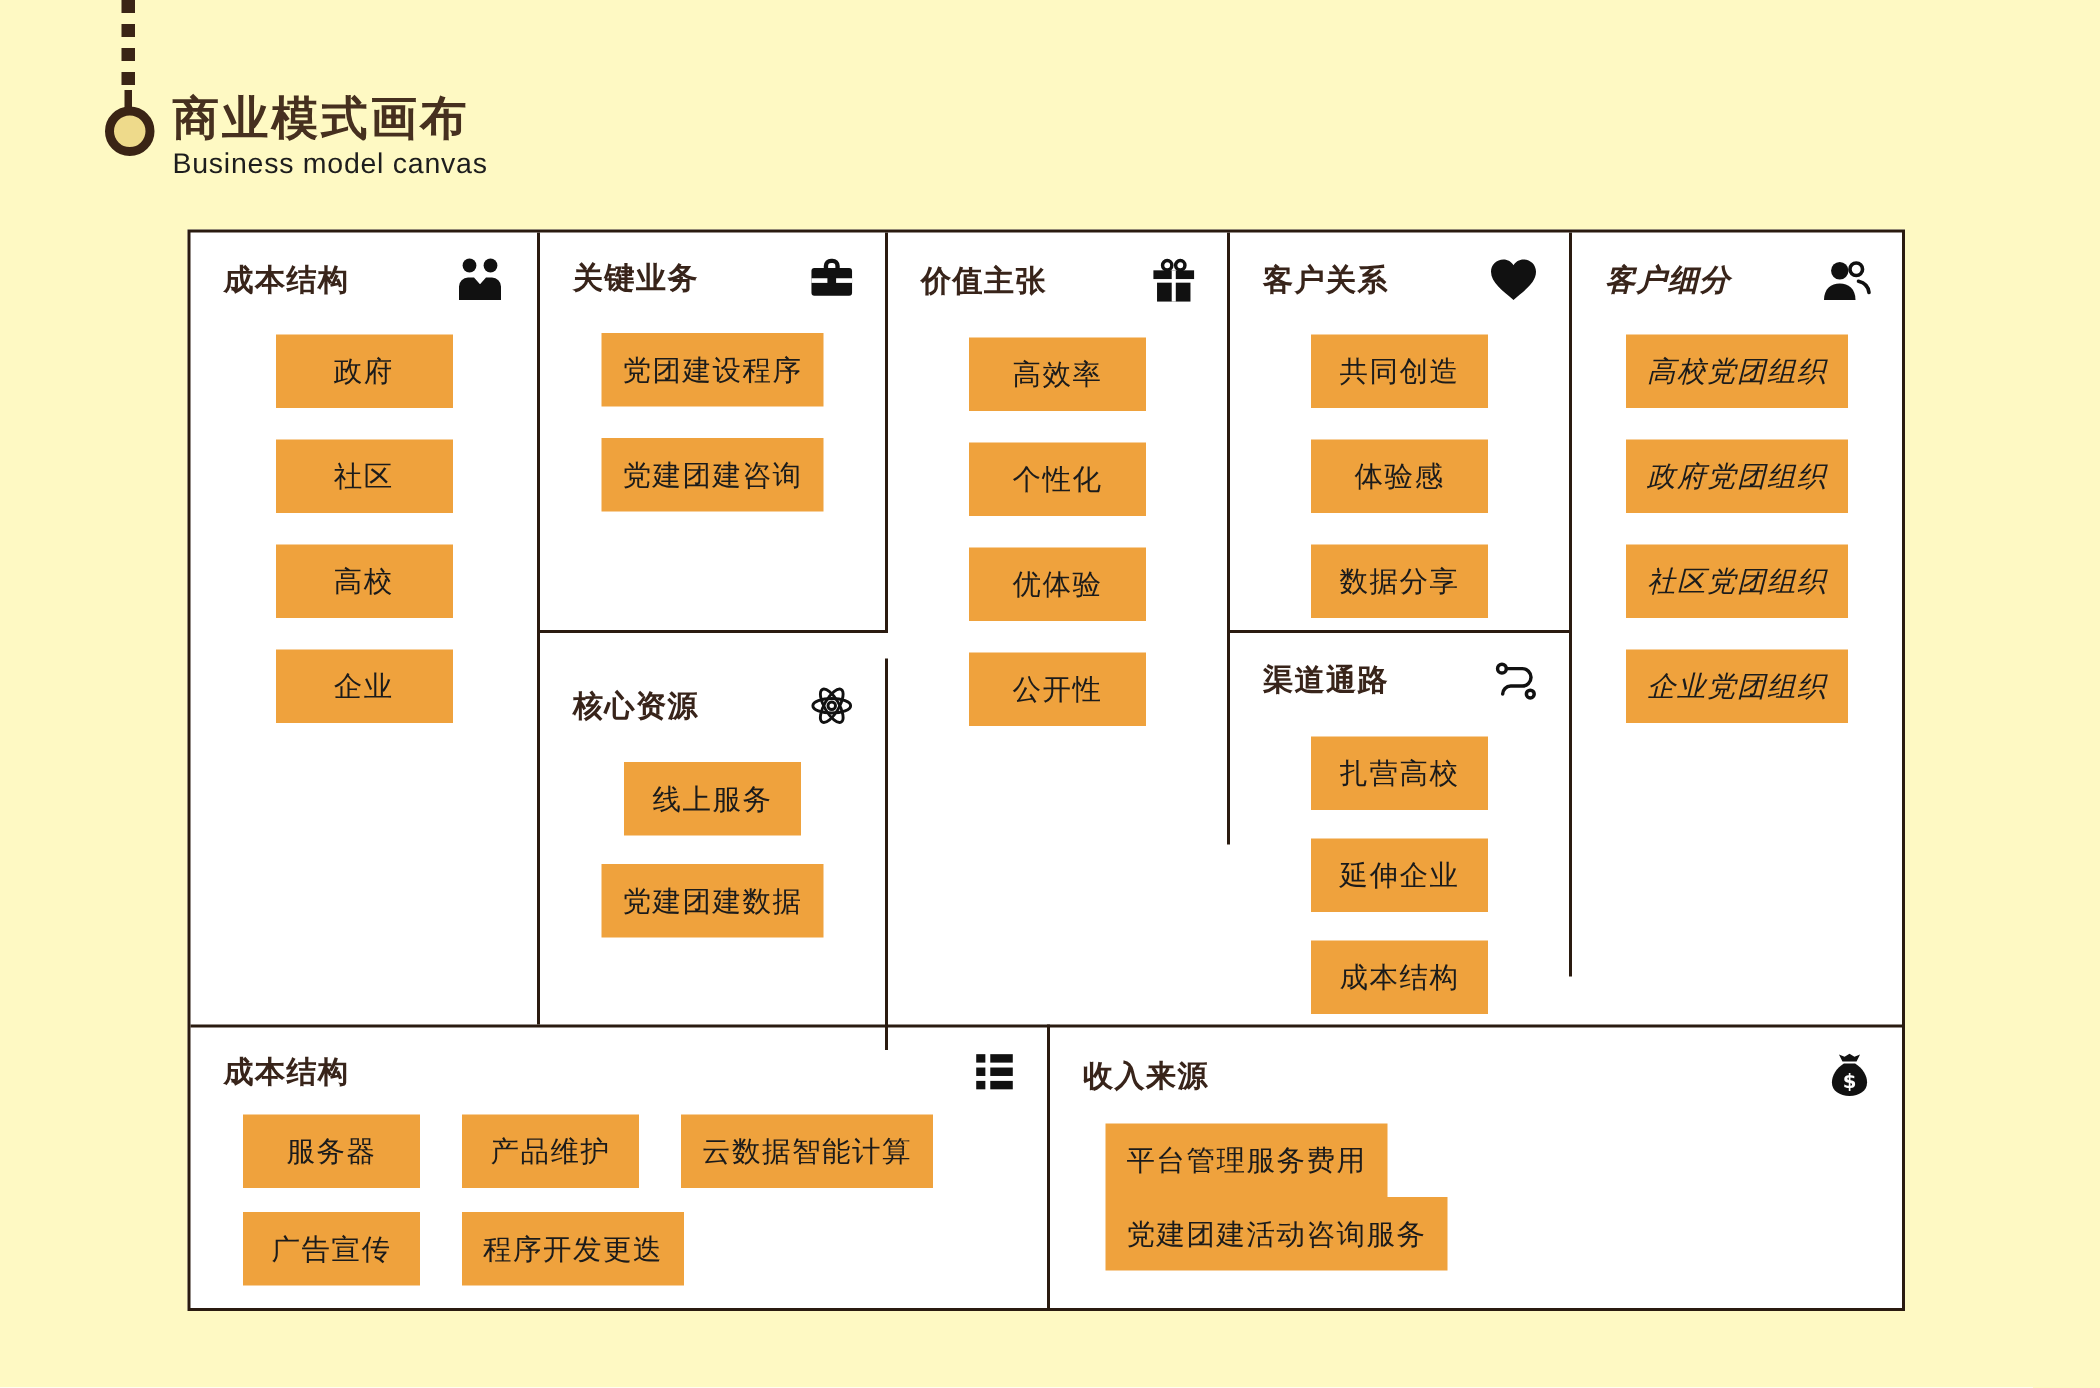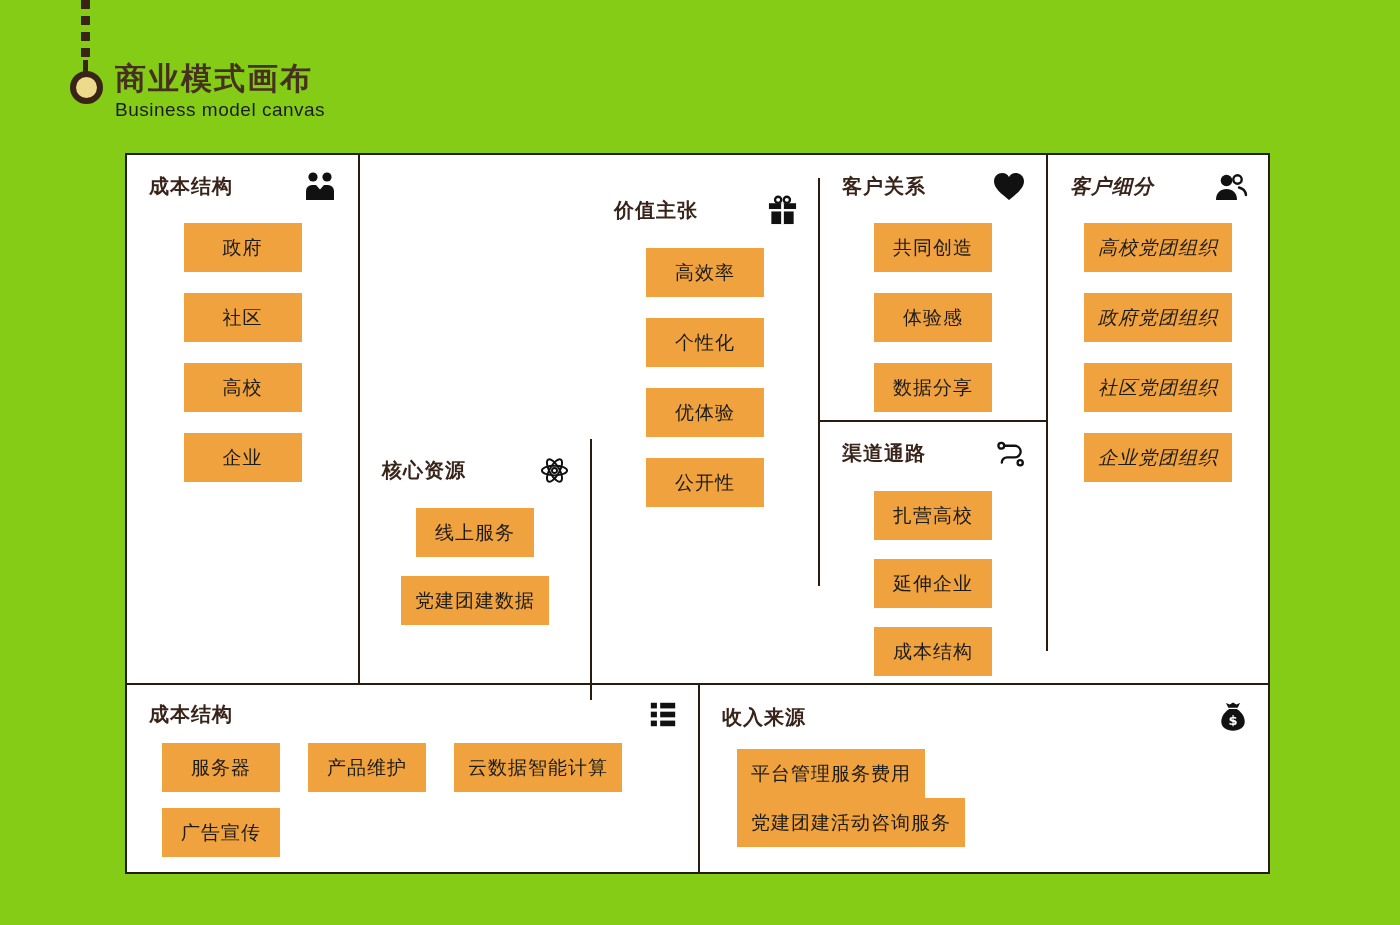--- a/index.html
+++ b/index.html
@@ -1,18 +1,18 @@
 <!DOCTYPE html>
 <html><head>
 <meta charset="utf-8">
 <style>
   * { margin:0; padding:0; box-sizing:border-box; }
   html,body { width:1400px; height:925px; background:#ffffff; overflow:hidden;
               font-family:"Liberation Sans","DejaVu Sans",sans-serif; }
-  .stage { position:relative; width:1400px; height:925px; background:#84cc16; }
+  .stage { position:relative; width:1400px; height:925px; background:#fef9c3; }
 
   
   .dash-line { position:absolute; left:81px; top:0; width:9px; height:64px;
                background:repeating-linear-gradient(to bottom,#3a2415 0 9px,transparent 9px 16px); }
   .dash-stem { position:absolute; left:83px; top:60px; width:5px; height:15px; background:#3a2415; }
   .brand-dot { position:absolute; left:70px; top:71px; width:33px; height:33px;
                border:6px solid #3a2415; border-radius:50%; background:#eeda8b; }
   .brand { position:absolute; left:115px; top:60px; }
   .brand h1 { font-size:31px; font-weight:bold; color:#46301f; letter-spacing:2px; line-height:1.2; }
   .brand .sub { font-size:19px; color:#1d1d1d; margin-top:2px; letter-spacing:0.5px; }
@@ -21,21 +21,21 @@
   .bmc { position:absolute; left:125px; top:153px; width:1145px; height:721px;
          border:2px solid #2a1b10; background:#fff; }
   .sec { position:absolute; }
   .b-r { border-right:2px solid #2a1b10; }
   .b-b { border-bottom:2px solid #2a1b10; }
   .b-t { border-top:2px solid #2a1b10; }
 
   .sec-kp  { left:0;     top:0;     width:233px; height:528px; }
   .sec-ka  { left:233px; top:0;     width:232px; height:267px; }
   .sec-kr  { left:233px; top:284px; width:232px; height:261px; }
-  .sec-vp  { left:465px; top:0;     width:228px; height:408px;margin-top:23px; }
+  .sec-vp  { left:465px; top:0;     width:228px; height:408px; }
   .sec-cr  { left:693px; top:0;     width:228px; height:267px; }
   .sec-ch  { left:693px; top:267px; width:228px; height:229px; }
   .sec-cs  { left:921px; top:0;     width:220px; height:528px;font-style:italic; }
   .sec-cost{ left:0;     top:528px; width:573px; height:189px; }
   .sec-rev { left:573px; top:528px; width:568px; height:189px; }
 
   .sec-header { display:flex; justify-content:space-between; align-items:center;
                 padding:16px 20px 0 22px; }
   .sec-title { font-size:20px; font-weight:bold; color:#38241a; letter-spacing:1px; }
   .icon { display:flex; align-items:center; }
@@ -79,20 +79,37 @@
         </span>
       </div>
       <div class="items">
         <div class="box">政府</div>
         <div class="box">社区</div>
         <div class="box">高校</div>
         <div class="box">企业</div>
       </div>
     </section>
 
+    <section class="sec sec-ka b-r b-b">
+      <div class="sec-header">
+        <span class="sec-title">关键业务</span>
+        <span class="icon">
+          <svg width="31" height="29" viewBox="0 0 32 30">
+            <path d="M12 8 V6.5 A3.5 3.5 0 0 1 15.5 3 h1 A3.5 3.5 0 0 1 20 6.5 V8" fill="none" stroke="#111" stroke-width="3"></path>
+            <rect x="2" y="8" width="28" height="19" rx="2" fill="#111"></rect>
+            <rect x="2" y="15" width="28" height="3.2" fill="#fff"></rect>
+            <rect x="13" y="13.5" width="6" height="6.5" fill="#111"></rect>
+          </svg>
+        </span>
+      </div>
+      <div class="items">
+        <div class="box">党团建设程序</div>
+        <div class="box">党建团建咨询</div>
+      </div>
+    </section>
 
     <section class="sec sec-kr b-r">
       <div class="sec-header">
         <span class="sec-title">核心资源</span>
         <span class="icon">
           <svg width="31" height="31" viewBox="0 0 32 32" fill="none" stroke="#111" stroke-width="2">
             <ellipse cx="16" cy="16" rx="13" ry="5"></ellipse>
             <ellipse cx="16" cy="16" rx="13" ry="5" transform="rotate(60 16 16)"></ellipse>
             <ellipse cx="16" cy="16" rx="13" ry="5" transform="rotate(120 16 16)"></ellipse>
             <circle cx="16" cy="16" r="2.6"></circle>
@@ -192,20 +209,21 @@
             <rect x="3" y="20.5" width="6.5" height="6"></rect>
               <rect x="13" y="20.5" width="16" height="6"></rect>
           </svg>
         </span>
       </div>
       <div class="items-flow">
         <div class="box">服务器</div>
         <div class="box">产品维护</div>
         <div class="box">云数据智能计算</div>
         <div class="box">广告宣传</div>
+        <div class="box">程序开发更迭</div>
       </div>
     </section>
 
     <section class="sec sec-rev b-t">
       <div class="sec-header">
         <span class="sec-title">收入来源</span>
         <span class="icon">
           <svg width="30" height="33" viewBox="0 0 32 34">
             <path d="M11 6.5 L8.5 1.5 12.5 3.2 16 1 19.5 3.2 23.5 1.5 21 6.5 z" fill="#111"></path>
             <path d="M12 8 h8 c5.5 3.5 8.5 8.5 8.5 13.5 C28.5 27.5 23 31 16 31 S3.5 27.5 3.5 21.5 C3.5 16.5 6.5 11.5 12 8 z" fill="#111"></path>

